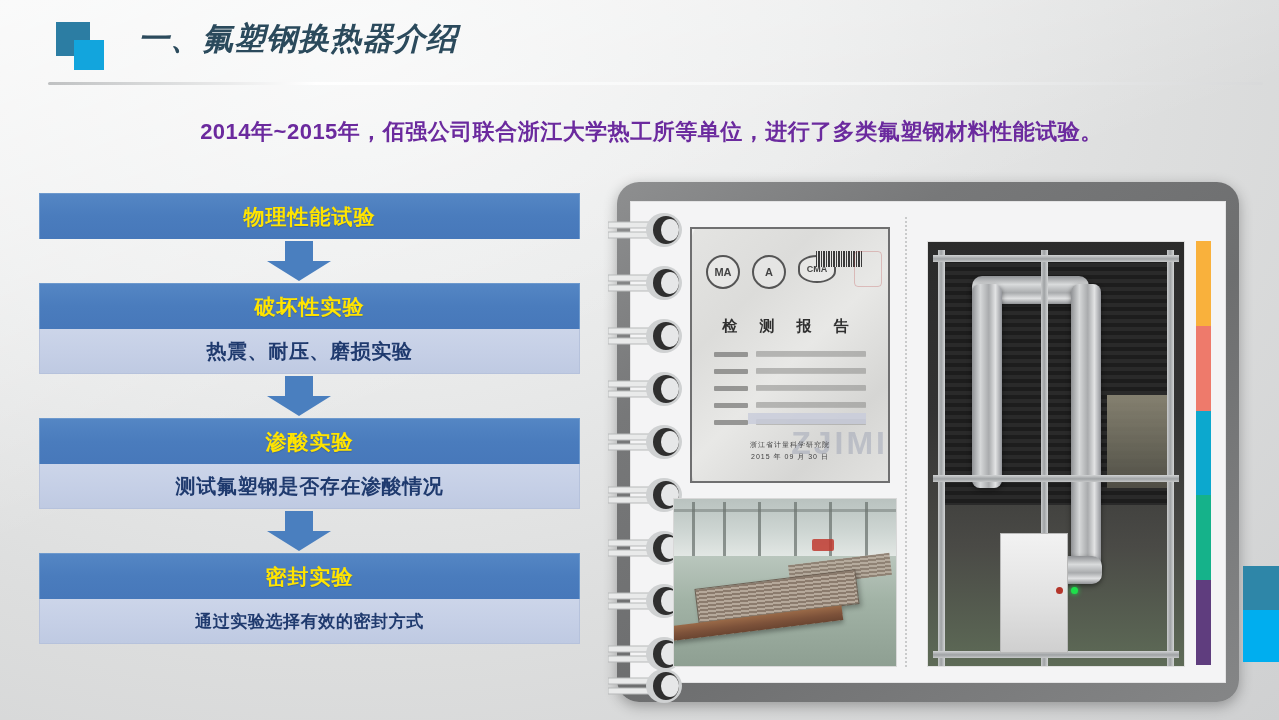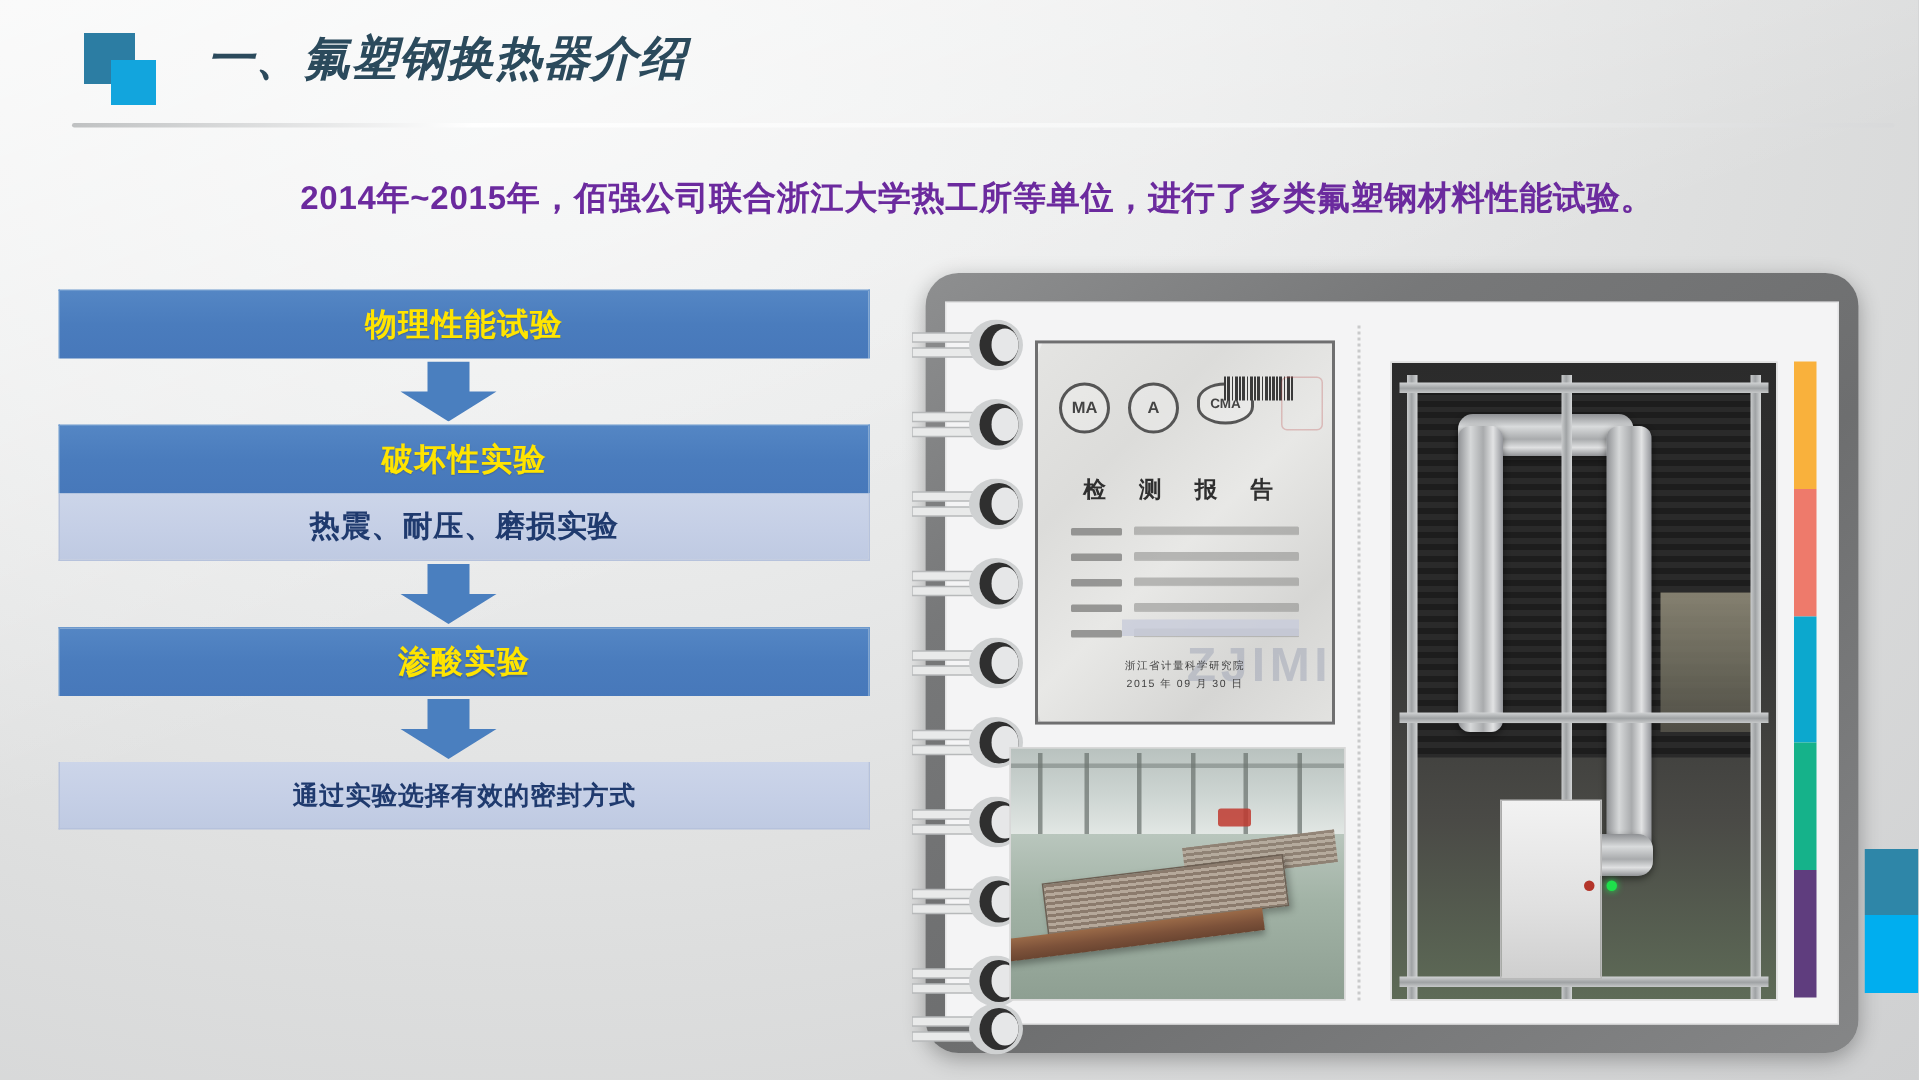--- a/index.html
+++ b/index.html
@@ -205,28 +205,30 @@
       <div class="fbody">热震、耐压、磨损实验</div>
     </div>
     <div class="arrow-wrap">
       <svg class="arrow" viewBox="0 0 72 40">
         <polygon points="22,0 50,0 50,20 68,20 36,40 4,20 22,20" fill="#4a7fbf"></polygon>
       </svg>
     </div>
 
     <div class="fbox">
       <div class="fhead">渗酸实验</div>
+      <div class="fbody">测试氟塑钢是否存在渗酸情况</div>
     </div>
     <div class="arrow-wrap">
       <svg class="arrow" viewBox="0 0 72 40">
         <polygon points="22,0 50,0 50,20 68,20 36,40 4,20 22,20" fill="#4a7fbf"></polygon>
       </svg>
     </div>
 
     <div class="fbox small">
+      <div class="fhead">密封实验</div>
       <div class="fbody">通过实验选择有效的密封方式</div>
     </div>
   </div>
 
   <div class="nb">
     <div class="nb-page">
 
       <div class="rings">
         <svg class="ring" style="top:0px" viewBox="0 0 76 34">
             <g>

